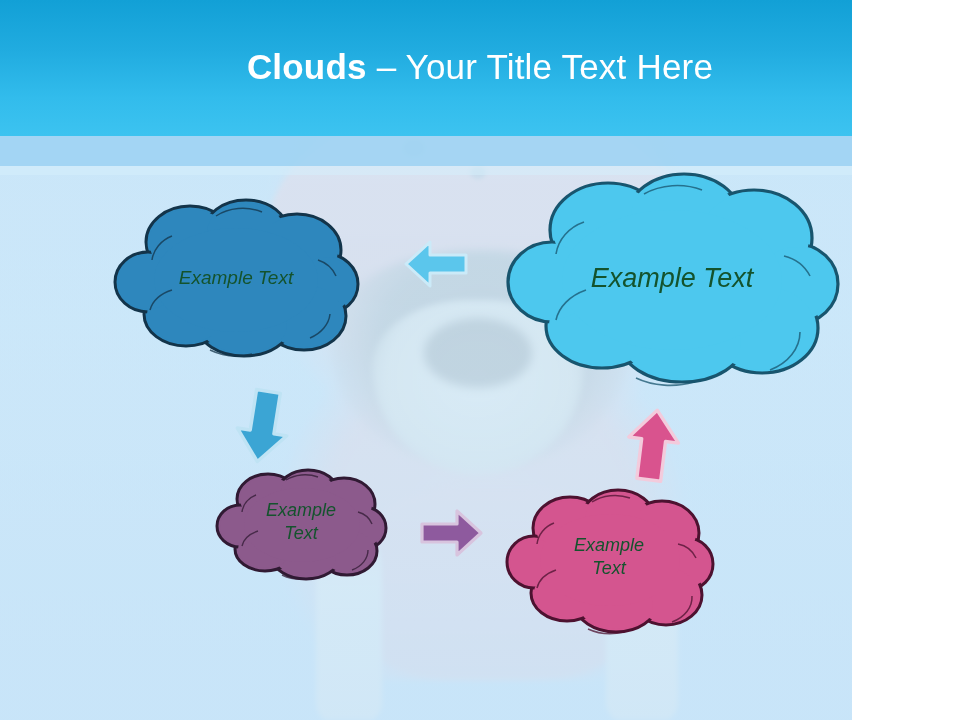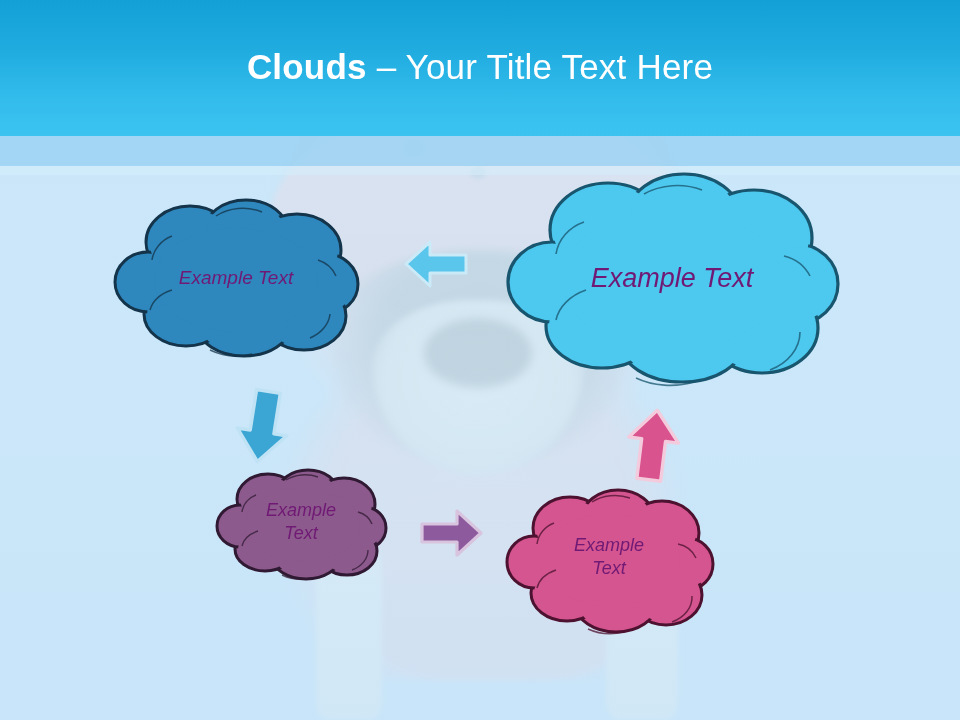--- a/index.html
+++ b/index.html
@@ -3,21 +3,21 @@
 <meta charset="utf-8">
 <title>Clouds Diagram Slide</title>
 <style>
   html, body {
     margin: 0;
     padding: 0;
     background: #ffffff;
   }
   #slide {
     position: relative;
-    width: 960px;
+    width: 852px;
     height: 720px;
     overflow: hidden;
     font-family: "Liberation Sans", sans-serif;
     background: #cfe8fa;
   }
 
   
   .photo-layer {
     position: absolute;
     inset: 0;
@@ -170,21 +170,21 @@
     position: absolute;
   }
   .cloud svg { display: block; overflow: visible; }
   .cloud-label {
     position: absolute;
     inset: 0;
     display: flex;
     align-items: center;
     justify-content: center;
     text-align: center;
-    color: #701a75;
+    color: #14532d;
     font-style: italic;
     font-weight: 400;
     line-height: 1.28;
     pointer-events: none;
     white-space: pre-line;
   }
   #cloud-left   .cloud-label { font-size: 19px; }
   #cloud-right  .cloud-label { font-size: 27px; }
   #cloud-purple .cloud-label { font-size: 18px; padding-bottom: 4px; }
   #cloud-pink   .cloud-label { font-size: 18px; padding-bottom: 6px; }

